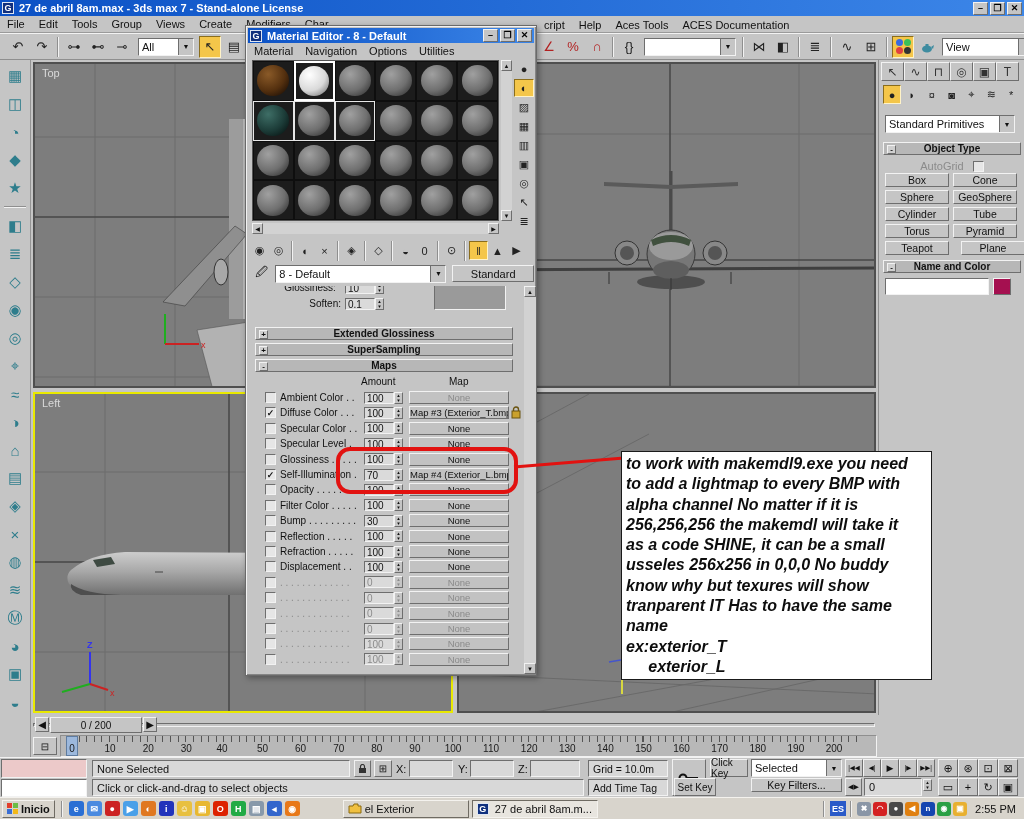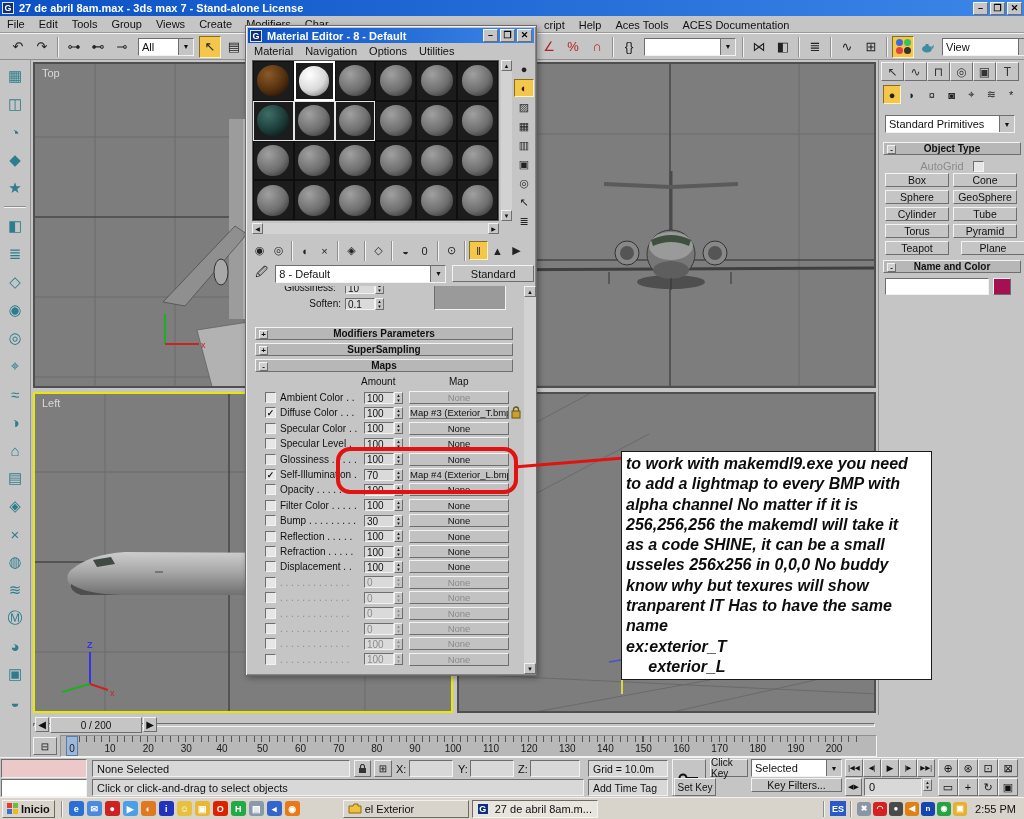--- a/index.html
+++ b/index.html
@@ -530,21 +530,21 @@
         <span class="amt bi" style="margin-left:4px">0.1</span>
         <span class="spinner bo">
             <i>▲</i>
             <i>▼</i>
           </span>
       </div>
       <div class="bi" style="position:absolute;left:185px;top:-8px;width:72px;height:32px;background:#9a9a9a"></div>
 
       <div class="rollout bo" style="top:41px;width:258px;left:6px">
         <span class="pm bo">+</span>
-        <span>Modifiers Parameters</span>
+        <span>Extended Glossiness</span>
       </div>
       <div class="rollout bo" style="top:57px;width:258px;left:6px">
         <span class="pm bo">+</span>
         <span>SuperSampling</span>
       </div>
       <div class="rollout bo" style="top:73px;width:258px;left:6px">
         <span class="pm bo">-</span>
         <span>Maps</span>
       </div>
       <div style="position:absolute;top:90px;left:0;width:270px;font-size:10px">

